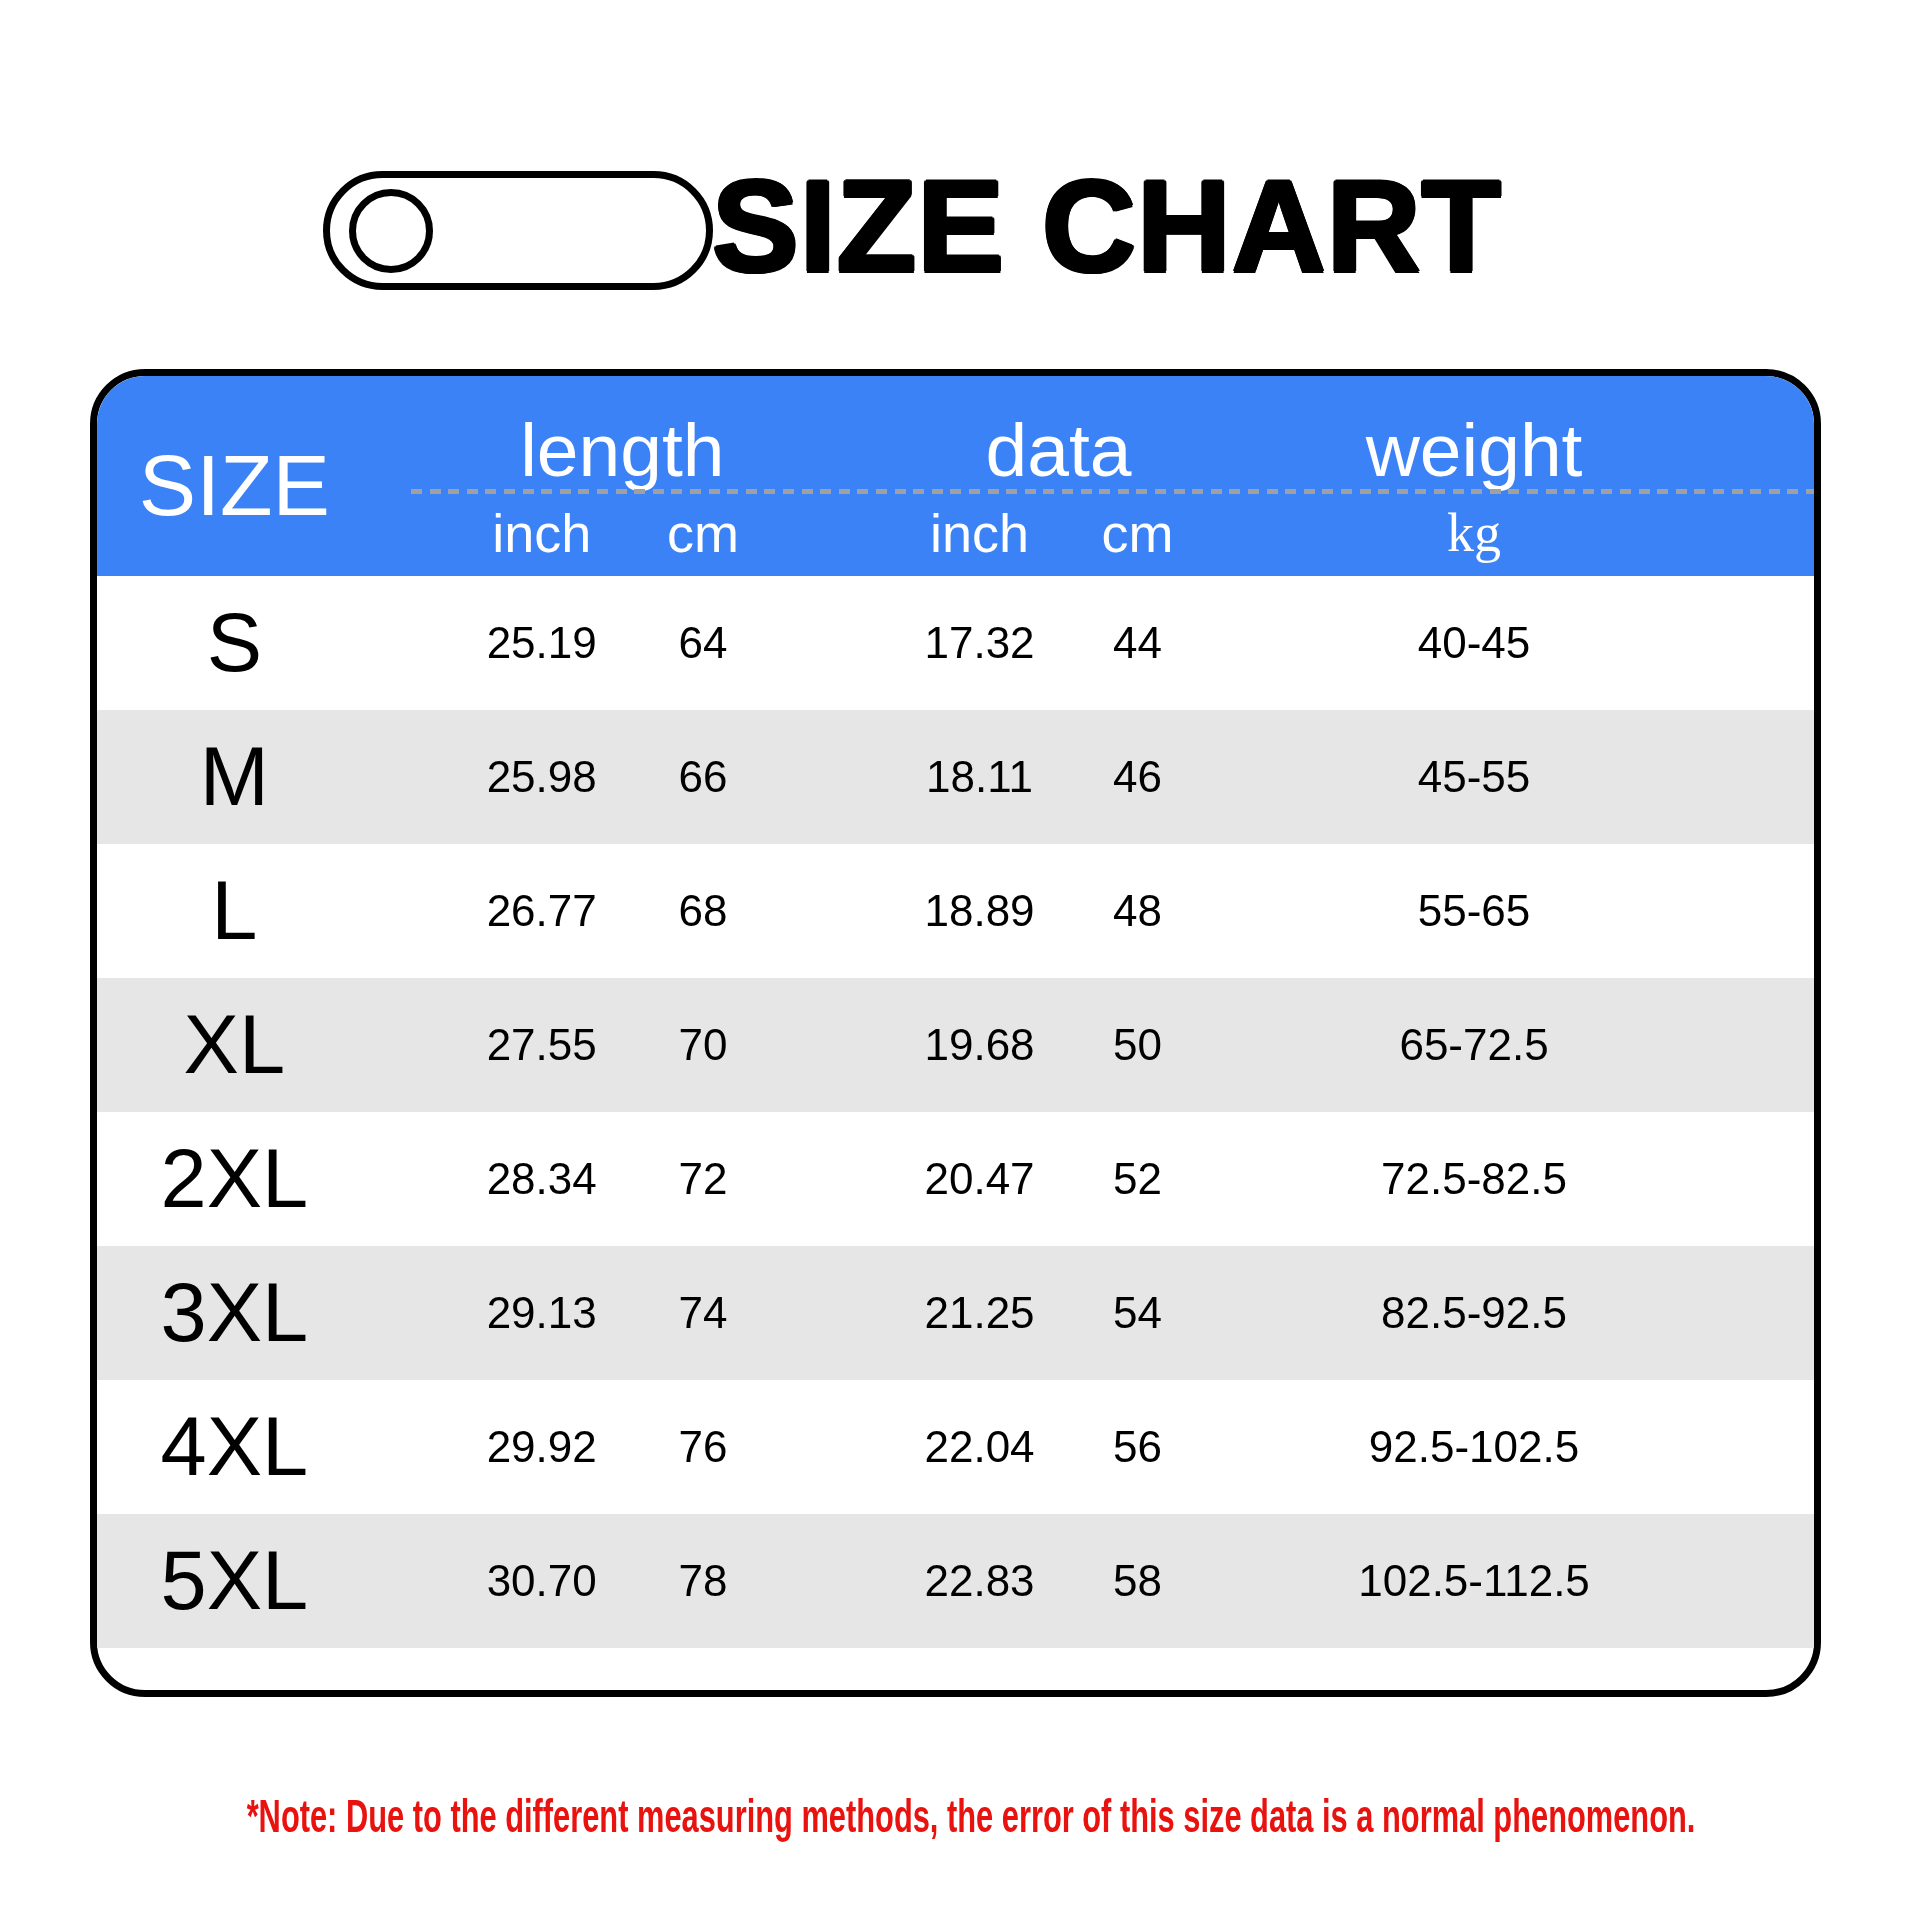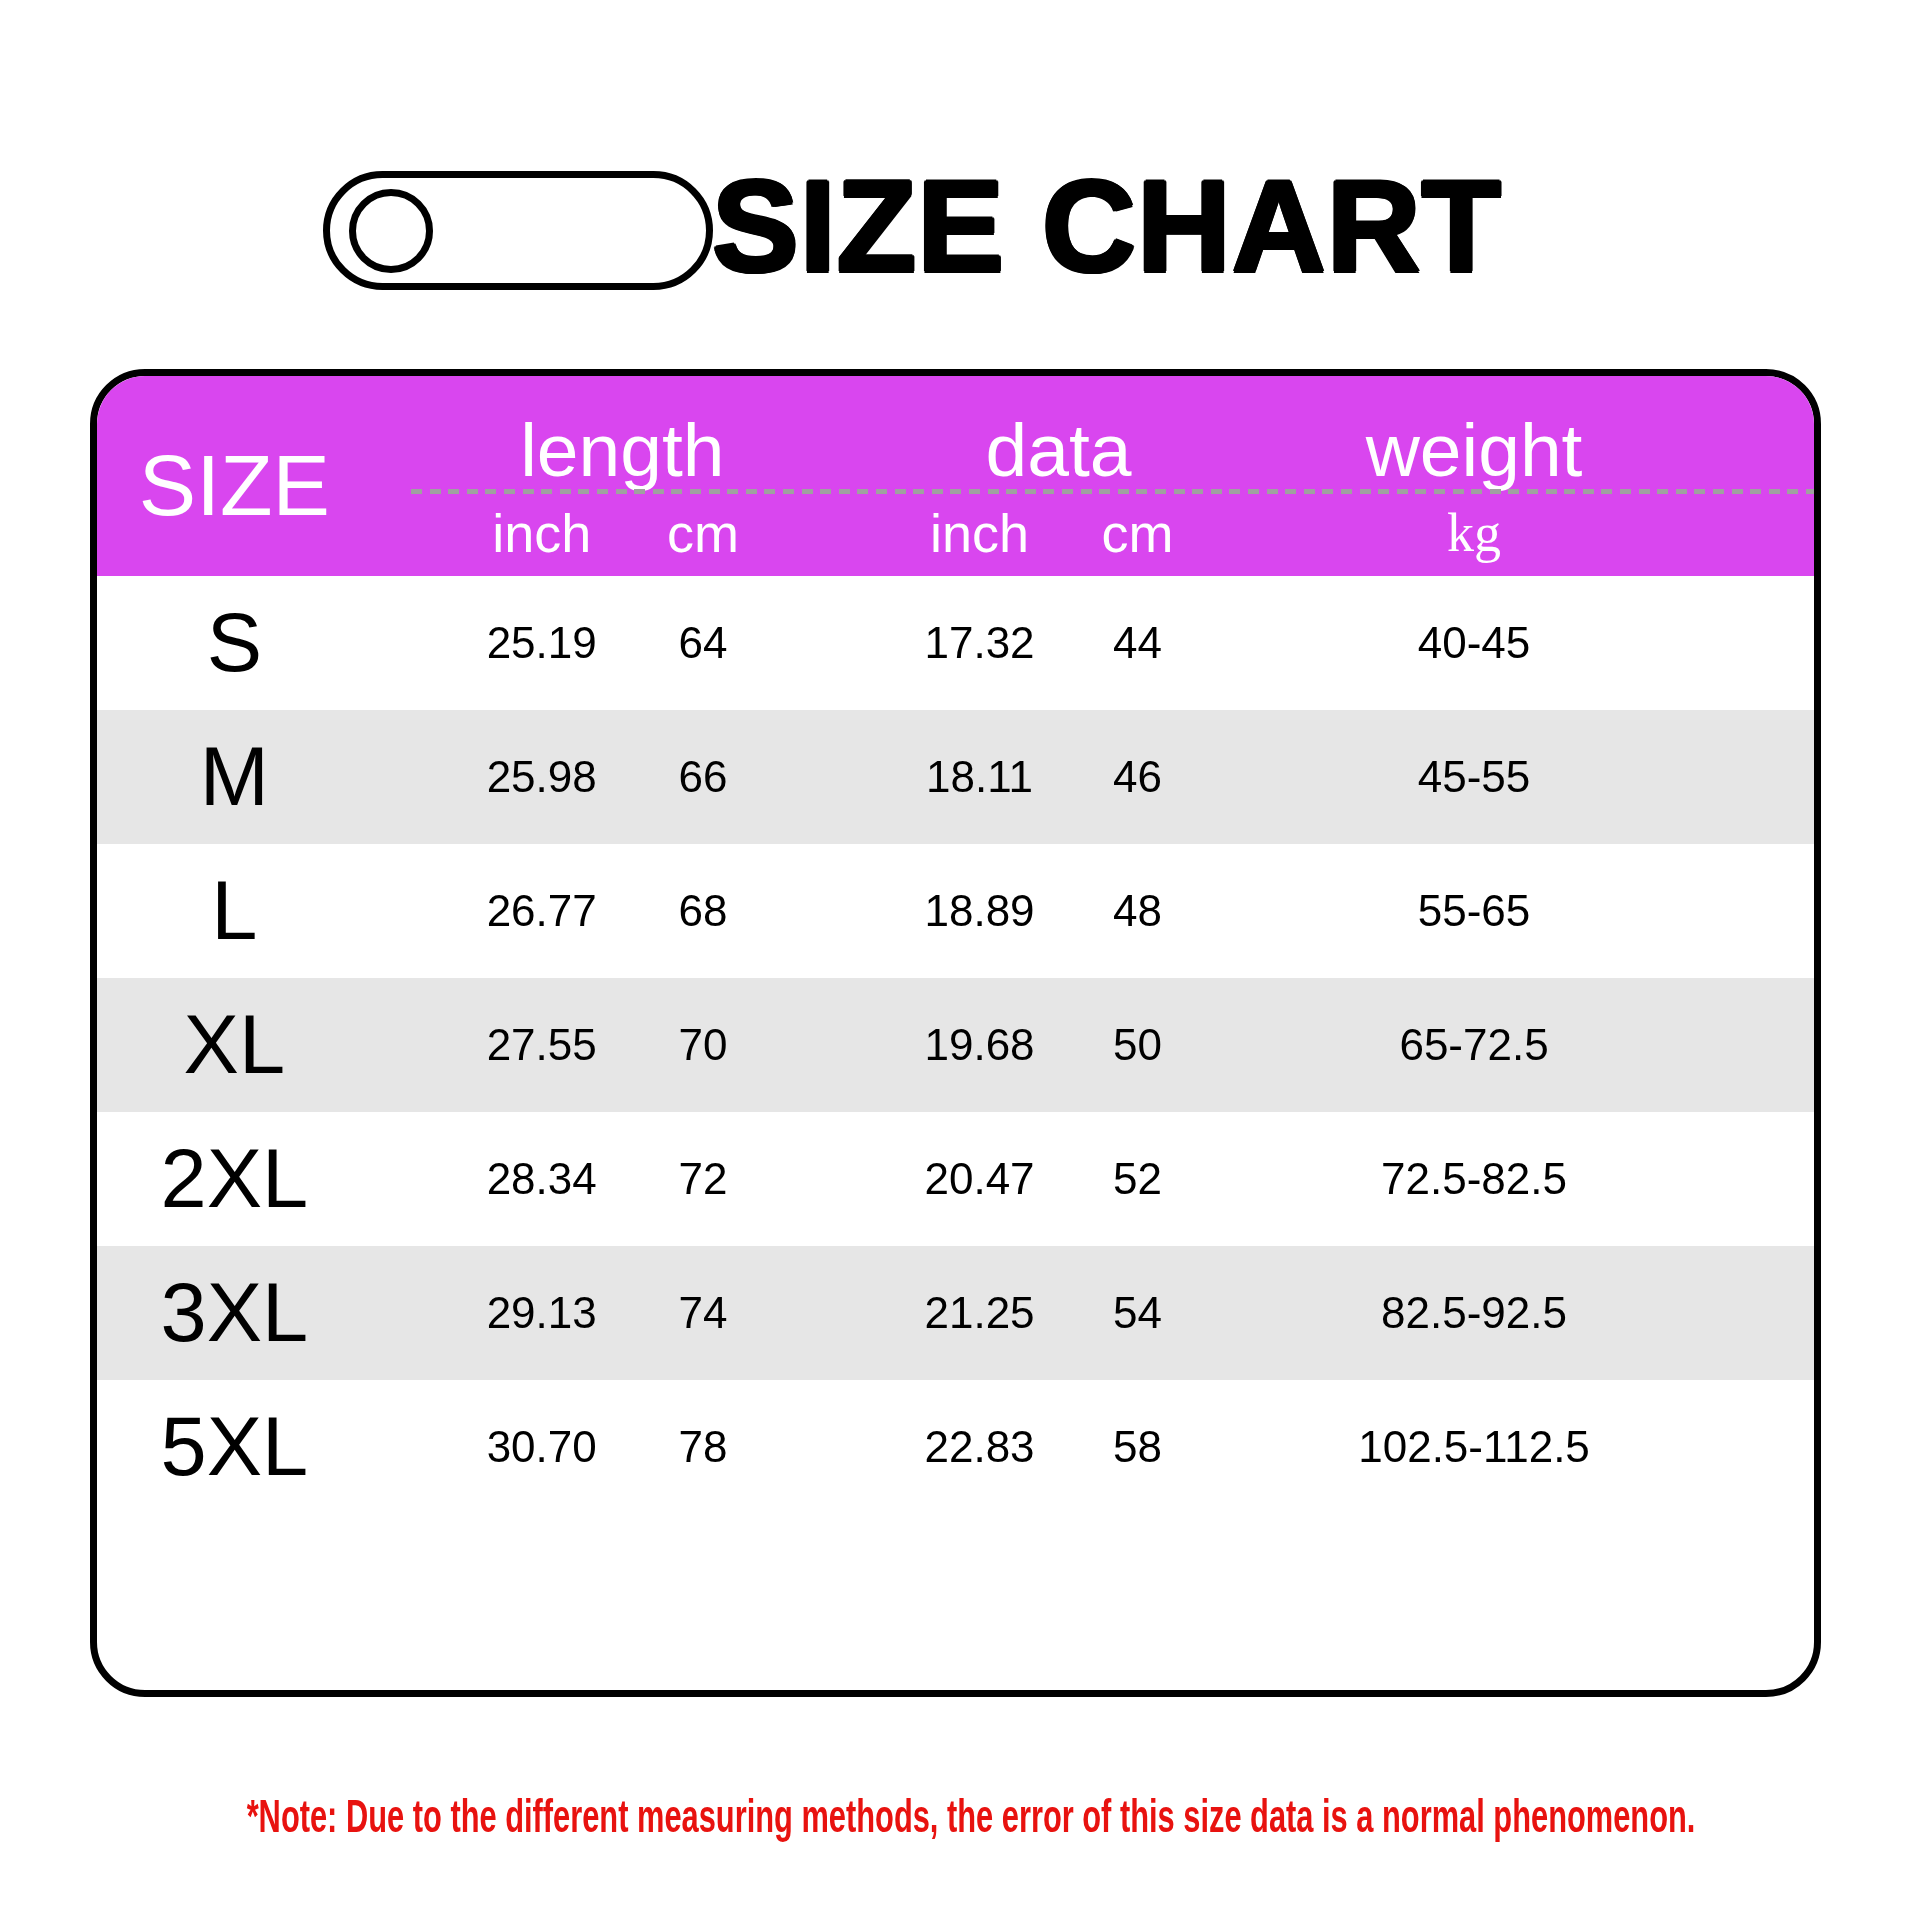--- a/index.html
+++ b/index.html
@@ -27,21 +27,21 @@
                 1.5px 1.5px 0 #000,-1.5px -1.5px 0 #000,1.5px -1.5px 0 #000,-1.5px 1.5px 0 #000;
     letter-spacing:1px;
   }
   
   .size-table{
     position:absolute;left:90px;top:369px;width:1731px;height:1328px;
     border:7px solid #000;border-radius:55px;box-sizing:border-box;
     background:#fff;overflow:hidden;
   }
   .thead{
-    position:relative;height:200px;background:#d946ef;color:#fff;
+    position:relative;height:200px;background:#3b82f6;color:#fff;
   }
   .th{
     position:absolute;transform:translate(-50%,-50%);white-space:nowrap;
   }
   .th-size{left:8.0%;top:109px;font-size:86px;}
   .th-group{top:74px;font-size:75px;}
   .th-length{left:30.6%;}
   .th-chest{left:56.0%;}
   .th-weight{left:80.2%;}
   .th-unit{top:157px;font-size:54px;}
@@ -134,20 +134,28 @@
       </div>
       <div class="row">
         <span class="cell c-size">3XL</span>
         <span class="cell c-val c-li">29.13</span>
         <span class="cell c-val c-lc">74</span>
         <span class="cell c-val c-ci">21.25</span>
         <span class="cell c-val c-cc">54</span>
         <span class="cell c-val c-kg">82.5-92.5</span>
       </div>
       <div class="row">
+        <span class="cell c-size">4XL</span>
+        <span class="cell c-val c-li">29.92</span>
+        <span class="cell c-val c-lc">76</span>
+        <span class="cell c-val c-ci">22.04</span>
+        <span class="cell c-val c-cc">56</span>
+        <span class="cell c-val c-kg">92.5-102.5</span>
+      </div>
+      <div class="row">
         <span class="cell c-size">5XL</span>
         <span class="cell c-val c-li">30.70</span>
         <span class="cell c-val c-lc">78</span>
         <span class="cell c-val c-ci">22.83</span>
         <span class="cell c-val c-cc">58</span>
         <span class="cell c-val c-kg">102.5-112.5</span>
       </div>
     </div>
   </div>
 

